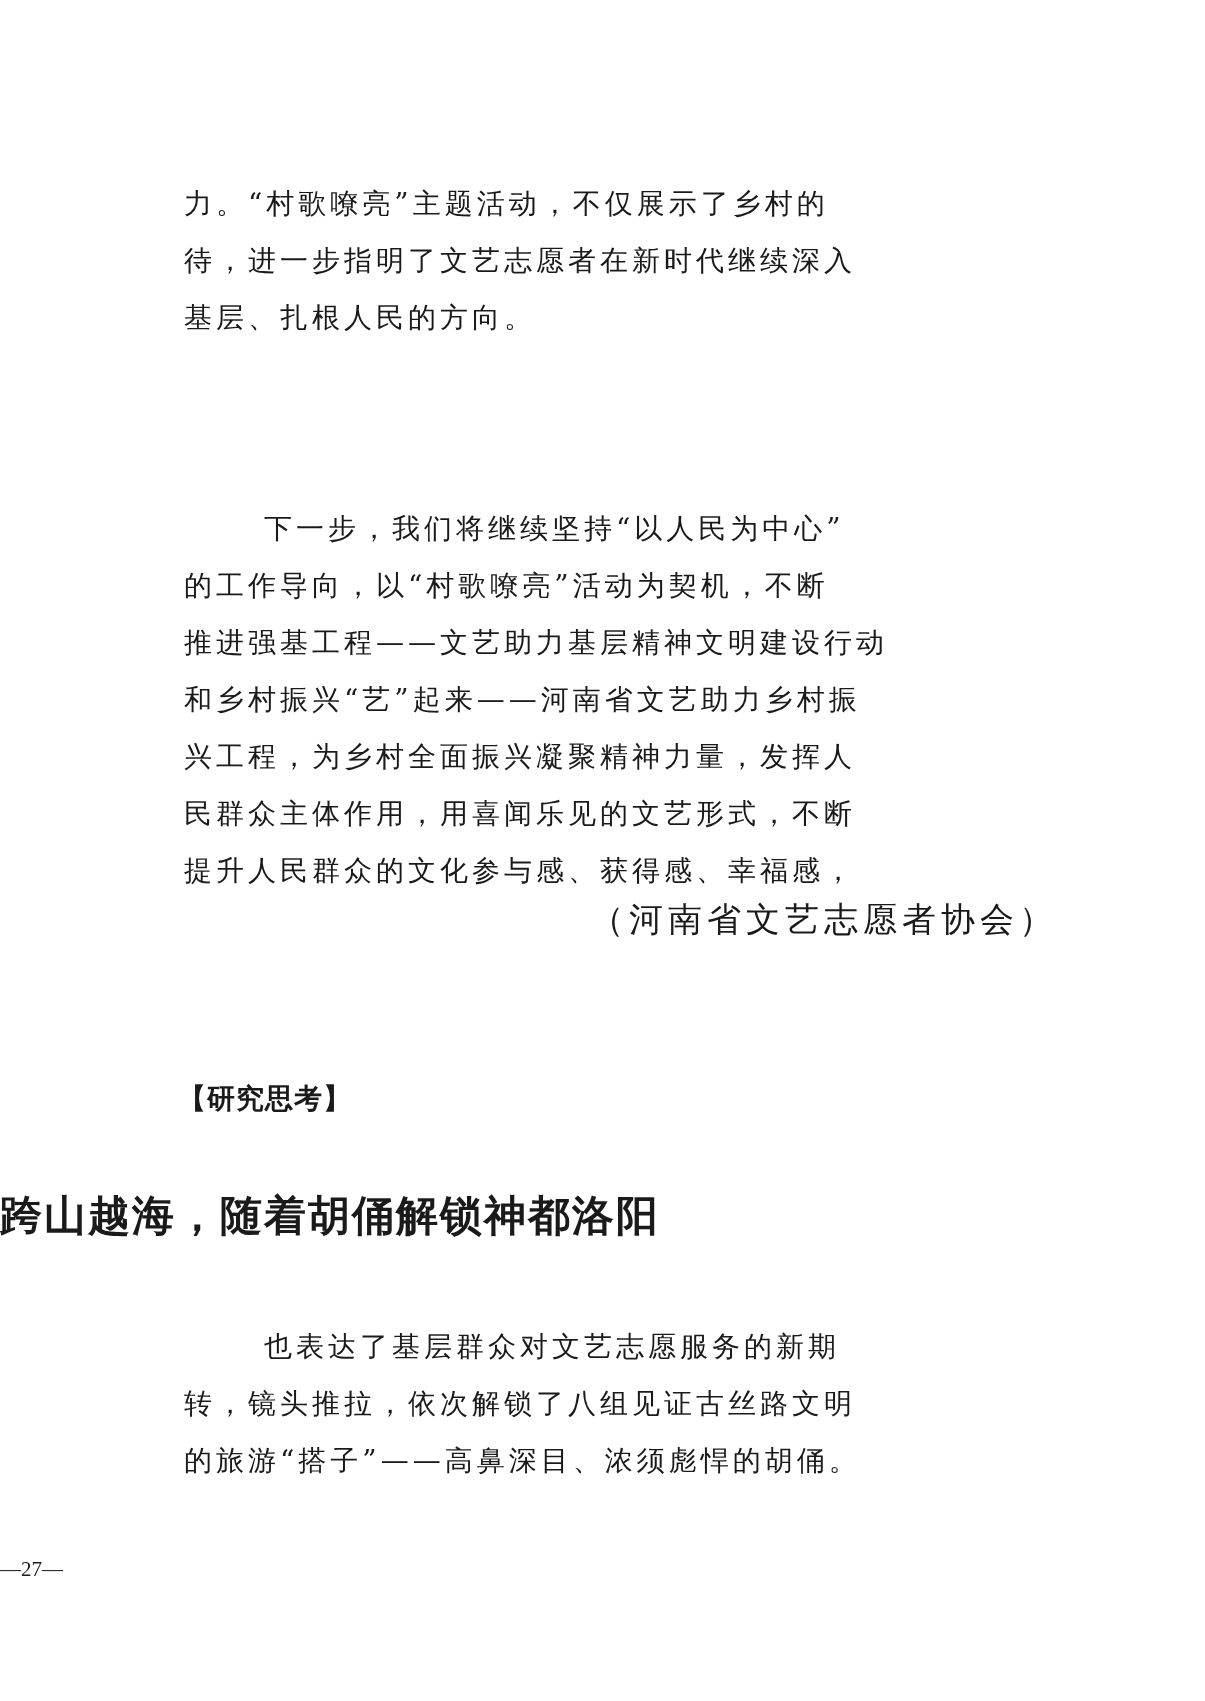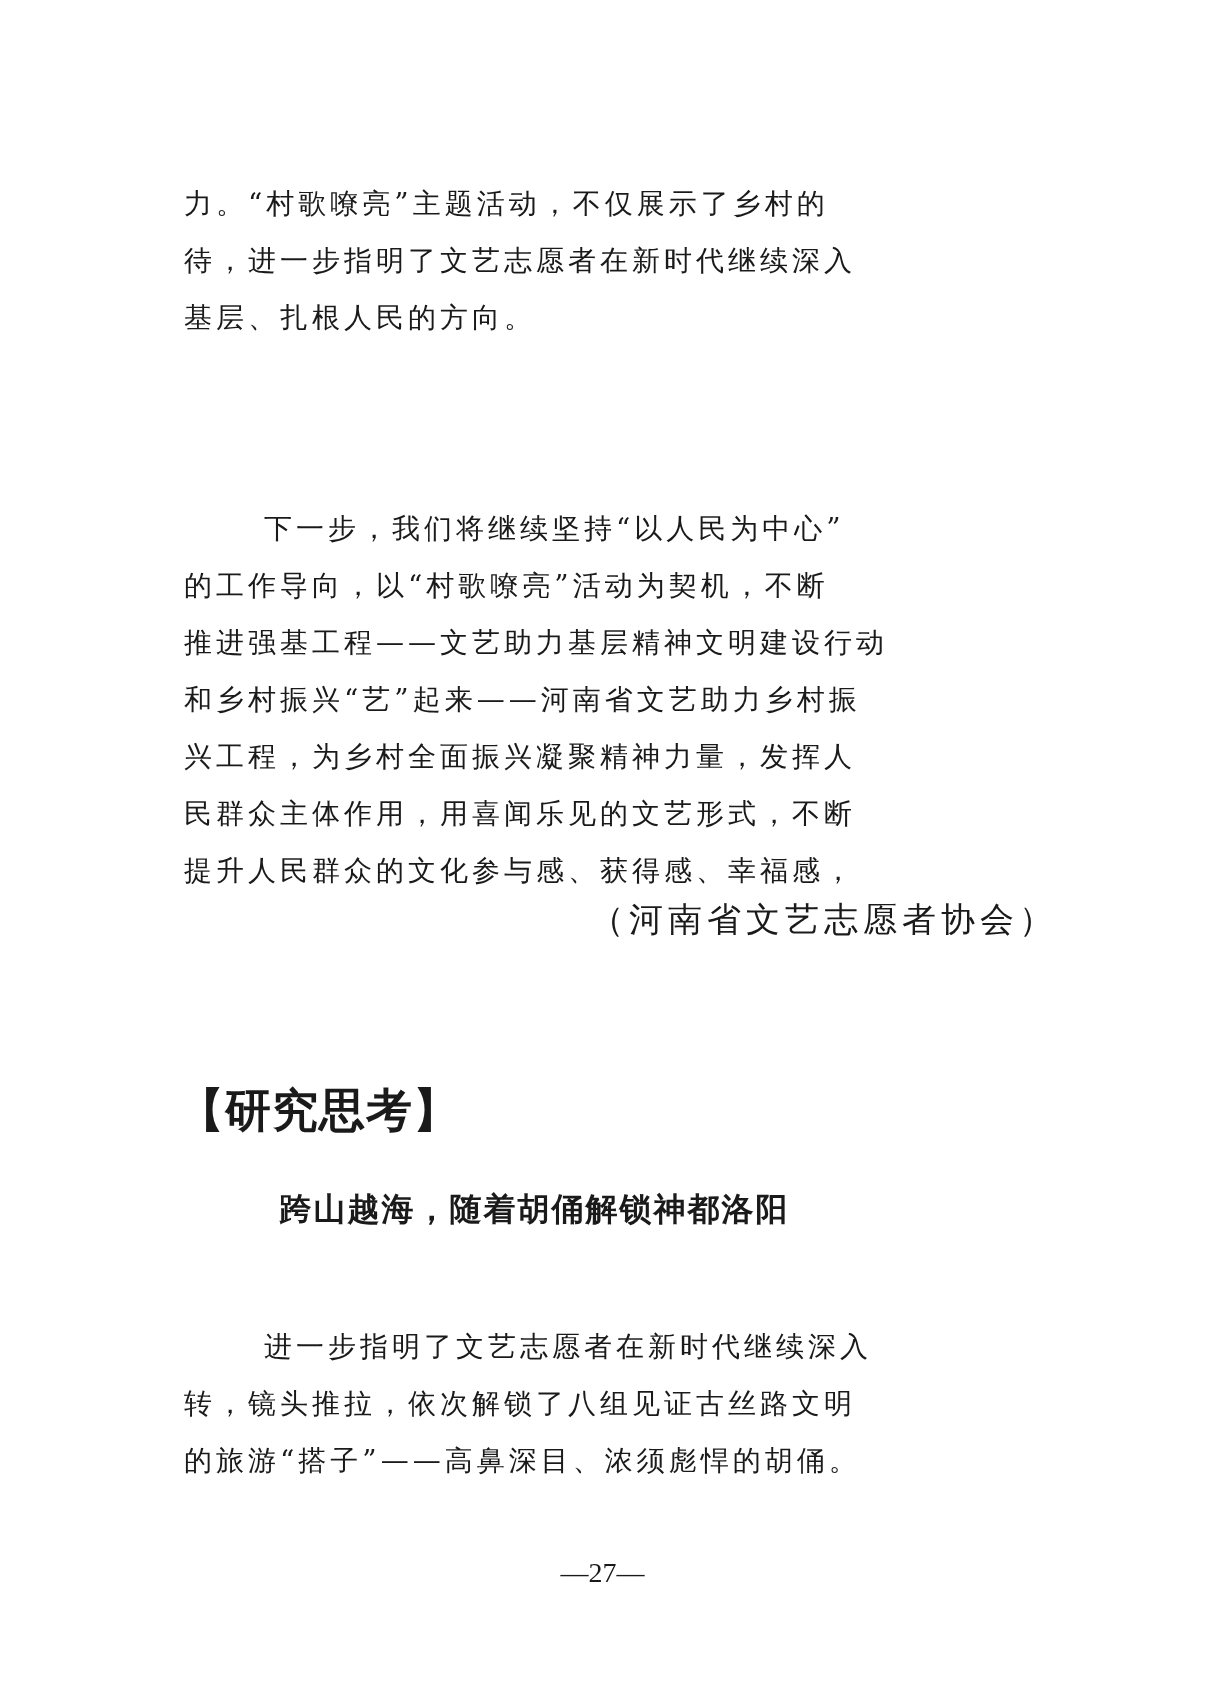--- a/index.html
+++ b/index.html
@@ -46,45 +46,44 @@
       font-size: 34px;
       letter-spacing: 5px;
       white-space: nowrap;
     }
     .section-tag {
       position: absolute;
       left: 178px;
       top: 1080px;
       font-family: Liberation Mono, monospace;
       font-weight: bold;
-      font-size: 46px;
+      font-size: 28px;
       letter-spacing: 1px;
       white-space: nowrap;
       text-align: center;
     }
     .article-title {
       position: absolute;
       left: 0;
       width: 1069px;
       top: 1188px;
-      text-align: center;
+      text-align: left;
       font-family: "DejaVu Serif", "Liberation Serif", serif;
       font-weight: bold;
-      font-size: 32px;
+      font-size: 42px;
       letter-spacing: 2px;
       white-space: nowrap;
     }
     .page-number {
       position: absolute;
       left: 0;
       width: 1205px;
       top: 1557px;
-      text-align: center;
       font-family: "Liberation Serif", "DejaVu Serif", serif;
-      font-size: 28px;
+      font-size: 21px;
       white-space: nowrap;
     }
   </style>
 </head>
 <body>
 
 <div class="page">
 
   <div class="body-text" style="top:175px;">
     <span class="line">力。“村歌嘹亮”主题活动，不仅展示了乡村的</span>
@@ -102,20 +101,20 @@
     <span class="line">提升人民群众的文化参与感、获得感、幸福感，</span>
   </div>
 
   <div class="signature">（河南省文艺志愿者协会）</div>
 
   <div class="section-tag">【研究思考】</div>
 
   <h1 class="article-title" style="margin:0;">跨山越海，随着胡俑解锁神都洛阳</h1>
 
   <div class="body-text" style="top:1318px;">
-    <span class="line indent">进一步指明了文艺志愿者在新时代继续深入</span>
+    <span class="line indent">也表达了基层群众对文艺志愿服务的新期</span>
     <span class="line">转，镜头推拉，依次解锁了八组见证古丝路文明</span>
     <span class="line">的旅游“搭子”——高鼻深目、浓须彪悍的胡俑。</span>
   </div>
 
   <div class="page-number">—27—</div>
 
 </div>
 
 </body></html>

